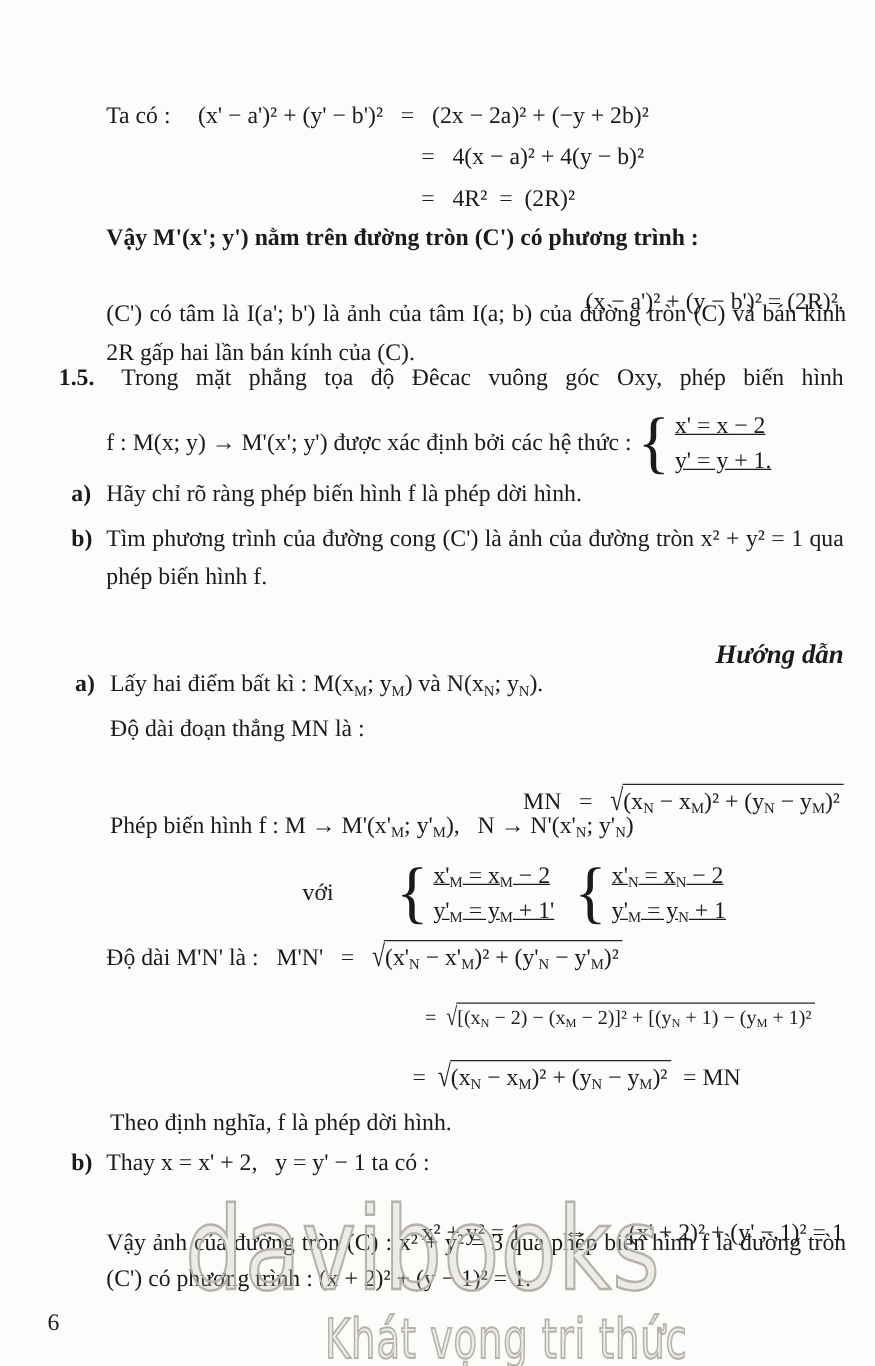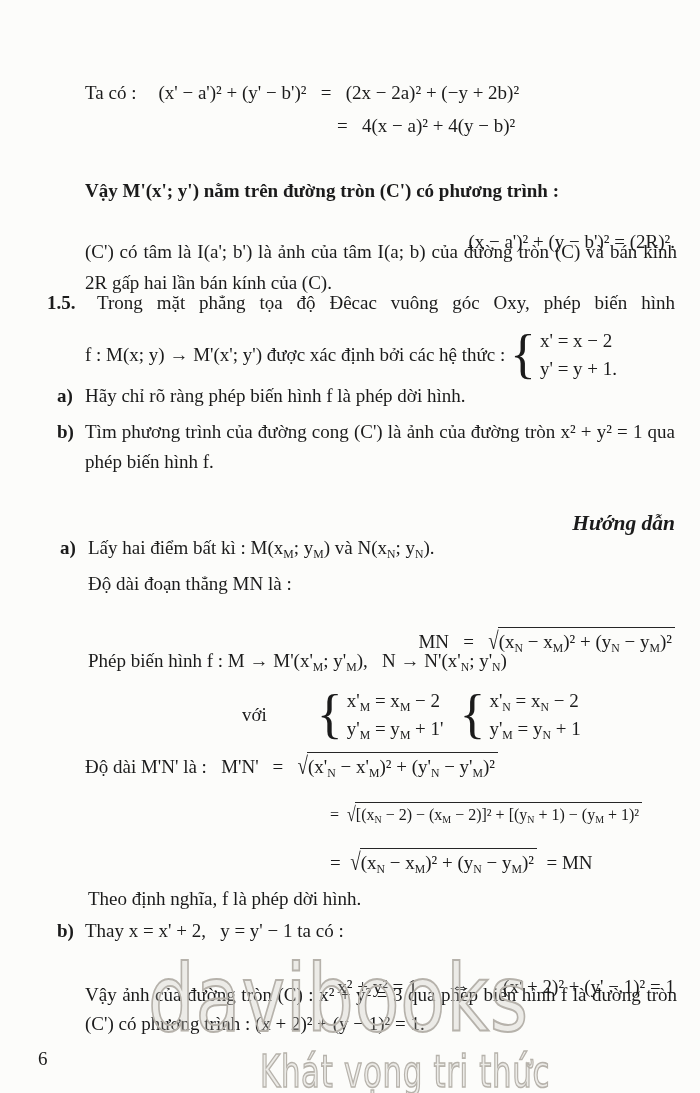--- a/index.html
+++ b/index.html
@@ -13,21 +13,21 @@
   .abs{position:absolute; line-height:1.35;}
   .math{white-space:pre-wrap;}
   .para{text-align:justify; line-height:1.62;}
   .center{text-align:right;margin-top:23px;}
   sub{font-size:0.62em; vertical-align:-0.3em; line-height:0;}
   .sqrt{display:inline; white-space:nowrap;}
   .sqrt-sign{display:inline-block; transform:scaleY(1.28) translateY(1px); transform-origin:60% 78%;}
   .rad{display:inline-block; border-top:1.5px solid #262626; padding:1px 3px 0 1px; margin-left:-1px;}
   .system{display:inline-flex; align-items:center; white-space:nowrap;}
   .sys-brace{font-size:54px; line-height:0.8; font-weight:400; padding-right:4px; transform:scaleY(1.02);}
-  .sys-rows{display:inline-flex; flex-direction:column; gap:4px; line-height:1.25;}
+  .sys-rows{display:inline-flex; flex-direction:column; gap:4px; line-height:1.25;text-decoration:underline;}
   .itemrow{display:flex; align-items:baseline;}
   .itemrow .marker{flex:0 0 38px; font-weight:bold;}
   .stretch{text-align:justify; text-align-last:justify;}
   .guide{font-weight:bold; font-style:italic; font-size:21.5px;}
   .fs16{font-size:16px;}
   .wm{
     position:absolute; pointer-events:none; white-space:nowrap; z-index:5;
     font-family:"DejaVu Sans",sans-serif;
     color:rgba(186,182,175,0.25);
     -webkit-text-stroke:2px #b6b2ab;
@@ -36,20 +36,21 @@
   .wm2{left:260px; top:1046px; font-size:44px; transform:scaleX(0.70); transform-origin:left top; -webkit-text-stroke-width:1.6px; letter-spacing:1px;}
 </style>
 </head>
 <body>
 
 <div class="page">
 
 
   <div class="abs math" style="left:85px; top:80px;"><span>Ta có :</span><span style="display:inline-block;width:22px;"></span><span>(x' − a')² + (y' − b')²   =   (2x − 2a)² + (−y + 2b)²</span></div>
   <div class="abs math" style="left:337px; top:113px;">=   4(x − a)² + 4(y − b)²</div>
+  <div class="abs math" style="left:337px; top:147px;">=   4R²  =  (2R)²</div>
 
   <div class="abs" style="left:85px; top:178px;font-weight:bold;">Vậy M'(x'; y') nằm trên đường tròn (C') có phương trình :</div>
   <div class="abs math center" style="left:85px; top:206px; width:590px;">(x − a')² + (y − b')² = (2R)².</div>
 
   <div class="abs para" style="left:85px; top:237px; width:592px;">(C') có tâm là I(a'; b') là ảnh của tâm I(a; b) của đường tròn (C) và bán kính 2R gấp hai lần bán kính của (C).</div>
 
   <div class="abs itemrow" style="left:47px; top:290px; width:628px;gap:12px;">
     <span class="marker">1.5.</span>
     <span class="stretch" style="flex:1;">Trong mặt phẳng tọa độ Đêcac vuông góc Oxy, phép biến hình</span>
   </div>
@@ -97,21 +98,21 @@
     <span class="system">
       <span class="sys-brace">{</span>
       <span class="sys-rows">
         <span class="math">x'<sub>N</sub> = x<sub>N</sub> − 2</span>
         <span class="math">y'<sub>M</sub> = y<sub>N</sub> + 1</span>
       </span>
     </span>
   </div>
 
   <div class="abs math" style="left:85px; top:752px;"><span>Độ dài M'N' là :   M'N'</span><span style="display:inline-block;width:14px;"></span><span class="math">=   <span class="sqrt"><span class="sqrt-sign">√</span><span class="rad">(x'<sub>N</sub> − x'<sub>M</sub>)² + (y'<sub>N</sub> − y'<sub>M</sub>)²</span></span></span></div>
-  <div class="abs math fs16" style="left:330px; top:802px;">=  <span class="sqrt"><span class="sqrt-sign">√</span><span class="rad">[(x<sub>N</sub> − 2) − (x<sub>M</sub> − 2)]² + [(y<sub>N</sub> + 1) − (y<sub>M</sub> + 1)²</span></span></div>
+  <div class="abs math fs16" style="left:340px; top:802px;">=  <span class="sqrt"><span class="sqrt-sign">√</span><span class="rad">[(x<sub>N</sub> − 2) − (x<sub>M</sub> − 2)]² + [(y<sub>N</sub> + 1) − (y<sub>M</sub> + 1)²</span></span></div>
   <div class="abs math" style="left:330px; top:848px;">=  <span class="sqrt"><span class="sqrt-sign">√</span><span class="rad">(x<sub>N</sub> − x<sub>M</sub>)² + (y<sub>N</sub> − y<sub>M</sub>)²</span></span>  = MN</div>
 
   <div class="abs" style="left:88px; top:886px;">Theo định nghĩa, f là phép dời hình.</div>
 
   <div class="abs itemrow" style="left:57px; top:918px; width:618px;">
     <span class="marker" style="flex-basis:28px;">b)</span>
     <span class="math" style="flex:1;">Thay x = x' + 2,   y = y' − 1 ta có :</span>
   </div>
   <div class="abs math center" style="left:85px; top:951px; width:590px;">x² + y² = 1       ⇔       (x' + 2)² + (y' − 1)² = 1</div>
   <div class="abs para" style="left:85px; top:980px; width:592px; line-height:1.55;">Vậy ảnh của đường tròn (C) : x² + y² = 3 qua phép biến hình f là đường tròn (C') có phương trình : (x + 2)² + (y − 1)² = 1.</div>

